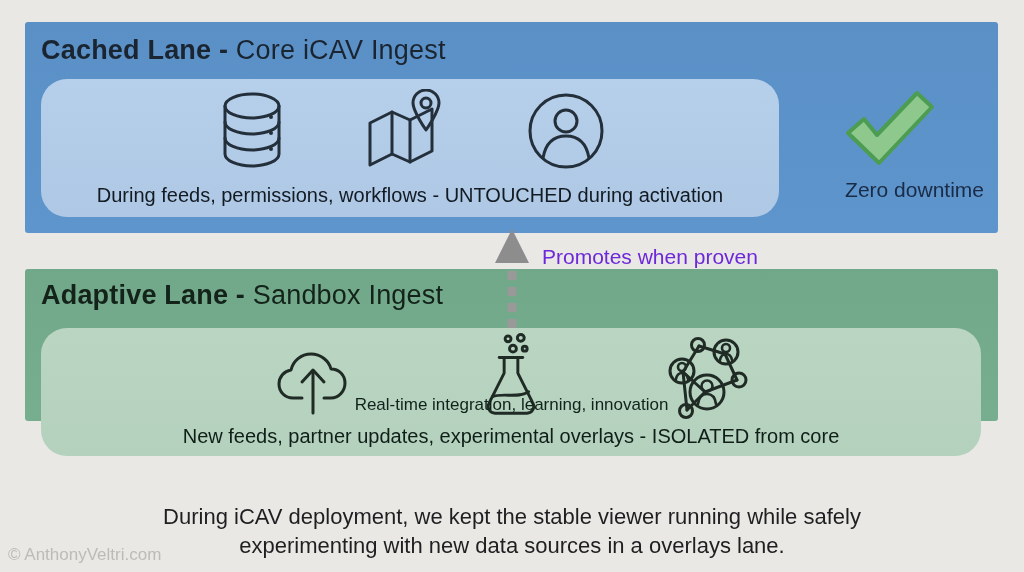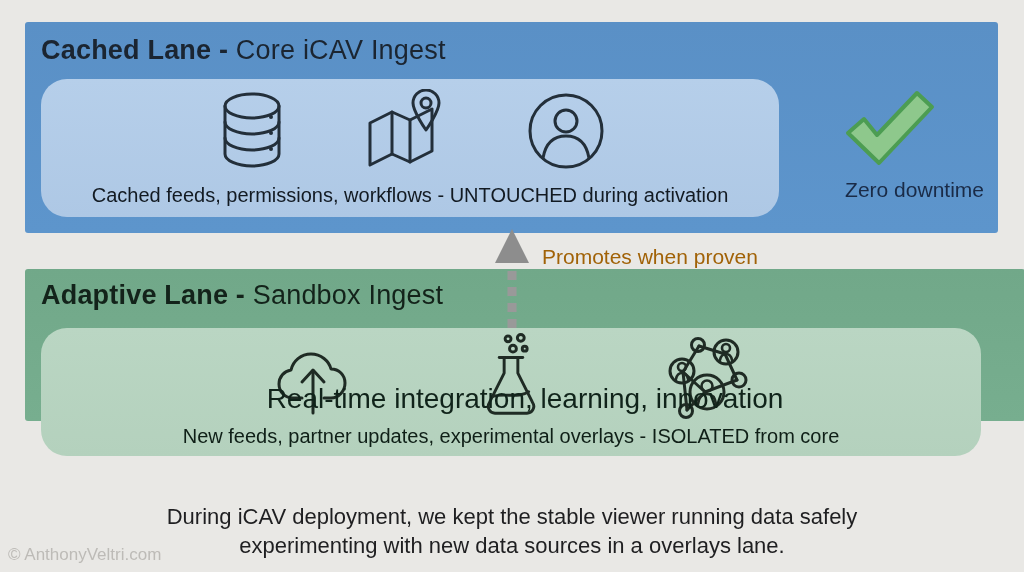--- a/index.html
+++ b/index.html
@@ -20,32 +20,32 @@
   }
   .icon-row{position:absolute;left:0;right:0;display:flex;justify-content:center;align-items:center;}
   .stable-inner .icon-row{top:10px;gap:76px;height:84px;}
   .inner-caption{
     position:absolute;left:0;right:0;bottom:10px;text-align:center;
     font-size:20px;color:#121a22;white-space:nowrap;
   }
   .check-area{position:absolute;left:769px;top:66px;width:190px;text-align:right;}
   .check-label{margin-top:10px;font-size:21px;color:#1a2b47;}
   .promote-arrow{position:absolute;left:492px;top:229px;z-index:5;}
-  .promote-label{position:absolute;left:542px;top:245px;font-size:21px;color:#a16207;white-space:nowrap;}
-  .adaptive-lane{top:269px;height:152px;background:linear-gradient(180deg,#71a889,#77ae8f);padding-left:27px;}
+  .promote-label{position:absolute;left:542px;top:245px;font-size:21px;color:#6d28d9;white-space:nowrap;}
+  .adaptive-lane{top:269px;height:152px;background:linear-gradient(180deg,#71a889,#77ae8f);}
   .adaptive-lane .lane-title{top:11px;color:#13231a;}
   .adaptive-inner{
     position:absolute;left:16px;top:59px;width:940px;height:128px;
     background:linear-gradient(180deg,#bad6c3,#b4d1bd);border-radius:26px;
   }
   .adaptive-inner .icon-row{top:6px;gap:118px;height:88px;}
   .adaptive-inner .inner-caption{color:#0f1f17;bottom:8px;}
   .adaptive-sub{
     position:absolute;left:0;right:0;bottom:6px;text-align:center;
-    font-size:28px;color:#10231a;white-space:nowrap;
+    font-size:17px;color:#10231a;white-space:nowrap;
   }
   .footer{
     position:absolute;left:0;right:0;top:502px;text-align:center;
     font-size:22px;line-height:29px;color:#1f1f21;
   }
   .watermark{position:absolute;left:8px;bottom:7px;font-size:17px;color:#bdbbb7;}
   svg{display:block;}
   .ic{stroke-linecap:round;stroke-linejoin:round;fill:none;}
   .ic-blue{stroke:#232f3a;}
   .ic-green{stroke:#1f2b24;}
@@ -93,21 +93,21 @@
       <span>
         <svg width="80" height="80" viewBox="0 0 80 80">
           <g class="ic ic-blue" stroke-width="3">
             <circle cx="40" cy="40" r="36"></circle>
             <circle cx="40" cy="30" r="11"></circle>
             <path d="M17,67 C20,50 29,45 40,45 C51,45 60,50 63,67"></path>
           </g>
         </svg>
       </span>
     </div>
-    <div class="inner-caption">Cached feeds, permissions, workflows - UNTOUCHED during activation</div>
+    <div class="inner-caption">During feeds, permissions, workflows - UNTOUCHED during activation</div>
   </div>
 
   <div class="check-area">
     <span>
       <svg width="100" height="80" viewBox="0 0 100 80" style="margin:0 auto;">
         <polygon points="9,45 25,31 38,47 78,5 93,19 40,75" fill="#8ec88c" stroke="#4c9d52" stroke-width="4" stroke-linejoin="round"></polygon>
       </svg>
     </span>
     <div class="check-label">Zero downtime</div>
   </div>
@@ -189,17 +189,17 @@
         </svg>
       </span>
     </div>
     <div class="inner-caption">New feeds, partner updates, experimental overlays - ISOLATED from core</div>
   </div>
 
   <div class="adaptive-sub">Real-time integration, learning, innovation</div>
 </div>
 
 <div class="footer">
-  <div>During iCAV deployment, we kept the stable viewer running data safely</div>
+  <div>During iCAV deployment, we kept the stable viewer running while safely</div>
   <div>experimenting with new data sources in a overlays lane.</div>
 </div>
 
 <div class="watermark">© AnthonyVeltri.com</div>
 
 </body></html>

